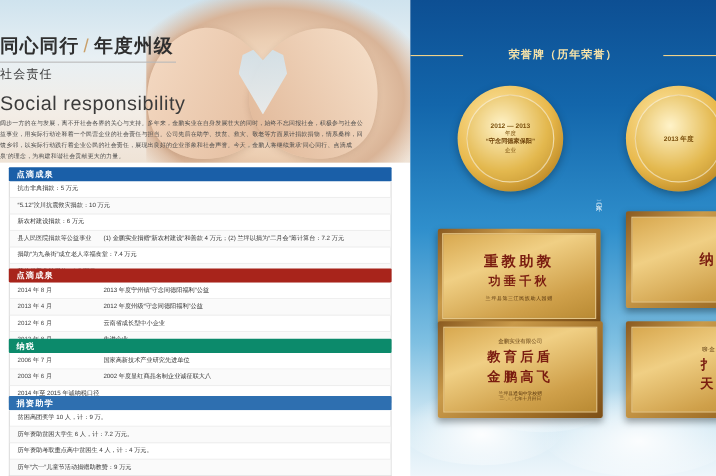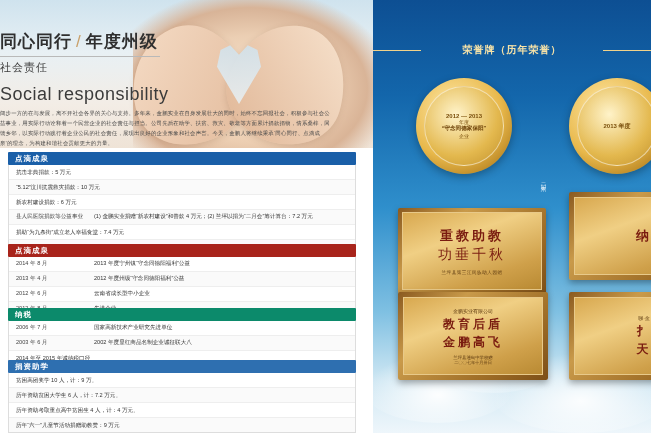--- a/index.html
+++ b/index.html
@@ -196,21 +196,21 @@
     <div style="position:absolute;left:168px;top:178px;color:#eaf4fb;font-size:5.5px;writing-mode:vertical-rl;letter-spacing:1px;">二〇〇六年</div>
     <div style="position:absolute;left:168px;top:300px;color:#3c6a86;font-size:5.5px;writing-mode:vertical-rl;letter-spacing:1px;">二〇〇五年</div>
 
     <div style="position:absolute;left:25px;top:192px;width:140px;height:78px;border-radius:2px;
                 background:linear-gradient(135deg,#8a5a20,#c99a4a 30%,#a06f28 70%,#7d4f17);
                 padding:4px;box-shadow:0 3px 7px rgba(0,0,0,.35);margin-top:16px;">
       <div style="width:100%;height:100%;box-sizing:border-box;border:1px solid #e8c989;
                   background:linear-gradient(160deg,#d8a84f,#f0cf84 35%,#cfa04a 75%,#b98a33);
                   display:flex;flex-direction:column;align-items:center;justify-content:center;">
         <div style="color:#7a1c10;font-size:13px;font-weight:bold;letter-spacing:3px;">重教助教</div>
-        <div style="color:#7a1c10;font-size:14px;font-weight:normal;letter-spacing:3px;margin-top:1px;">功垂千秋</div>
+        <div style="color:#7a1c10;font-size:11px;font-weight:bold;letter-spacing:3px;margin-top:1px;">功垂千秋</div>
         <div style="color:#5d3a10;font-size:4.6px;margin-top:6px;letter-spacing:.5px;">兰坪县第三江民族助人园赠</div>
       </div>
     </div>
 
     <div style="position:absolute;left:196px;top:192px;width:140px;height:78px;border-radius:2px;
                 background:linear-gradient(135deg,#8a5a20,#c99a4a 30%,#a06f28 70%,#7d4f17);
                 padding:5px;box-shadow:0 3px 7px rgba(0,0,0,.35);">
       <div style="width:100%;height:100%;box-sizing:border-box;border:1px solid #e8c989;
                   background:linear-gradient(160deg,#d8a84f,#f0cf84 35%,#cfa04a 75%,#b98a33);
                   display:flex;align-items:center;justify-content:center;">

